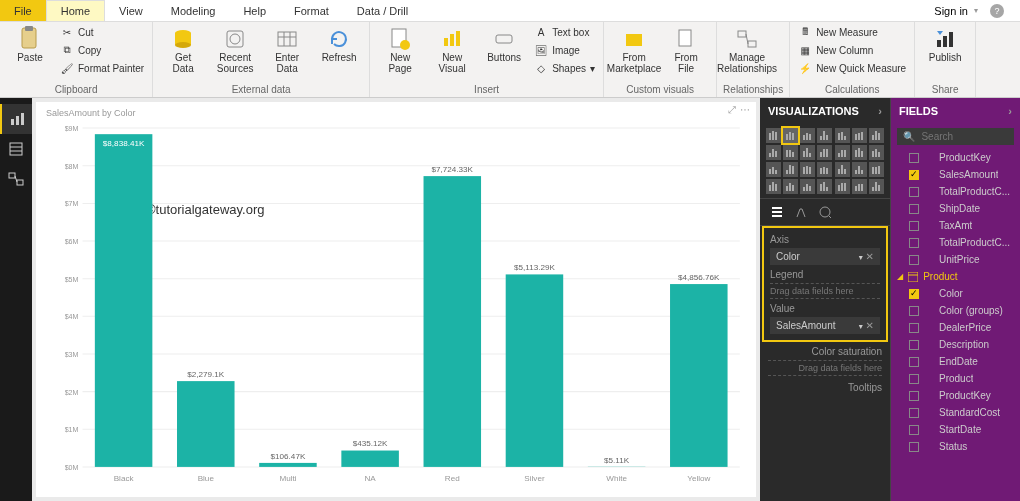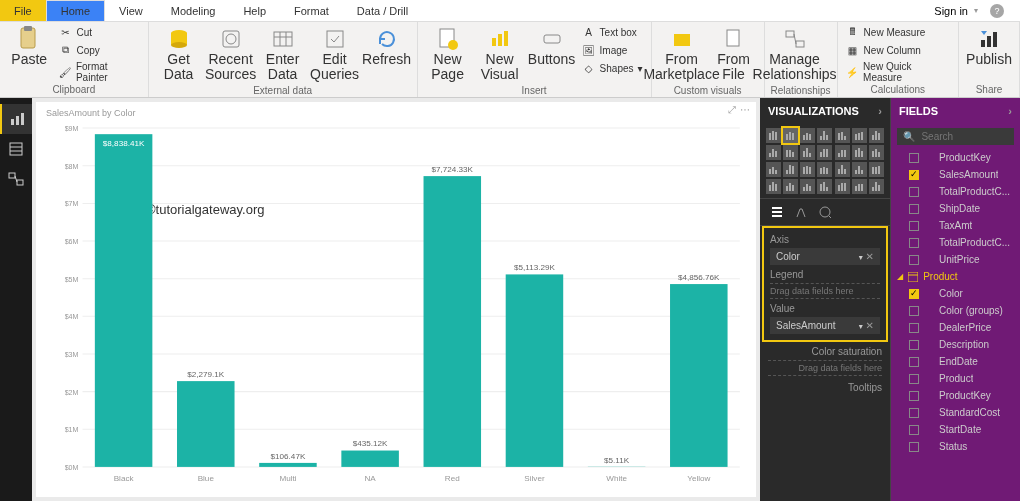--- a/index.html
+++ b/index.html
@@ -2,33 +2,33 @@
 <html><head>
 <meta charset="utf-8">
 <style>
 * { margin: 0; padding: 0; box-sizing: border-box; font-family: "Segoe UI", Arial, sans-serif; }
 body { width: 1020px; height: 501px; overflow: hidden; background: #f3f2f1; font-size: 11px; }
 
 
 .tabs { height: 22px; background: #fff; display: flex; align-items: stretch; border-bottom: 1px solid #ddd; }
 .tab { padding: 3px 14px; color: #333; cursor: pointer; display: flex; align-items: center; }
 .tab.file { background: #f2c811; color: #333; }
-.tab.active { background: #3b82f6; border: 1px solid #ddd; border-bottom: none; }
+.tab.active { background: #fef9c3; border: 1px solid #ddd; border-bottom: none; }
 .signin { margin-left: auto; padding: 3px 10px; display: flex; align-items: center; gap: 6px; }
 .signin .chev { color: #999; font-size: 8px; }
 .help-circle { width: 14px; height: 14px; border-radius: 50%; background: #a6a6a6; color: #fff; display: flex; align-items: center; justify-content: center; font-size: 9px; margin-left: 6px; margin-right: 6px; }
 
 
 .ribbon { height: 76px; background: #f3f2f1; display: flex; border-bottom: 1px solid #ccc; }
 .group { border-right: 1px solid #ddd; padding: 2px 6px 0 6px; display: flex; flex-direction: column; justify-content: space-between; }
 .group-body { display: flex; gap: 4px; align-items: flex-start; }
 .group-label { text-align: center; font-size: 10px; color: #666; padding-bottom: 2px; }
 .big-btn { display: flex; flex-direction: column; align-items: center; justify-content: center; width: 48px; padding: 2px; cursor: pointer; }
 .big-btn .ic { width: 26px; height: 26px; display: flex; align-items: center; justify-content: center; }
-.big-btn .lbl { font-size: 14px; text-align: center; color: #333; line-height: 1.1; }
+.big-btn .lbl { font-size: 10px; text-align: center; color: #333; line-height: 1.1; }
 .small-col { display: flex; flex-direction: column; gap: 2px; }
 .small-btn { display: flex; align-items: center; gap: 4px; cursor: pointer; font-size: 10px; color: #333; padding: 1px 2px; }
 .small-btn .ic { width: 14px; height: 14px; display: flex; align-items: center; justify-content: center; }
 
 
 .main { display: flex; height: 403px; }
 .left-rail { width: 32px; background: #1a1a1a; display: flex; flex-direction: column; padding-top: 6px; }
 .rail-btn { width: 32px; height: 30px; display: flex; align-items: center; justify-content: center; color: #ccc; cursor: pointer; }
 .rail-btn.active { background: #333; border-left: 2px solid #f2c811; }
 
@@ -150,30 +150,20 @@
           <span class="ic">
             <svg width="22" height="22">
               <rect x="2" y="4" width="18" height="14" fill="none" stroke="#888"></rect>
               <line x1="2" y1="9" x2="20" y2="9" stroke="#888"></line>
               <line x1="8" y1="4" x2="8" y2="18" stroke="#888"></line>
               <line x1="14" y1="4" x2="14" y2="18" stroke="#888"></line>
             </svg>
           </span>
           <span class="lbl" style="white-space:pre">Enter
 Data</span>
-        </div>
-      <div class="big-btn">
-          <span class="ic">
-            <svg width="22" height="22">
-              <rect x="3" y="3" width="16" height="16" fill="none" stroke="#888"></rect>
-              <path d="M7 11 l3 3 l5-6" fill="none" stroke="#888"></path>
-            </svg>
-          </span>
-          <span class="lbl" style="white-space:pre">Edit
-Queries</span>
         </div>
       <div class="big-btn">
           <span class="ic">
             <svg width="22" height="22">
               <path d="M4 11 a7 7 0 1 1 2 5" fill="none" stroke="#4a90d9" stroke-width="2"></path>
               <path d="M4 16 l0-5 l5 0" fill="none" stroke="#4a90d9" stroke-width="2"></path>
             </svg>
           </span>
           <span class="lbl">Refresh</span>
         </div>

